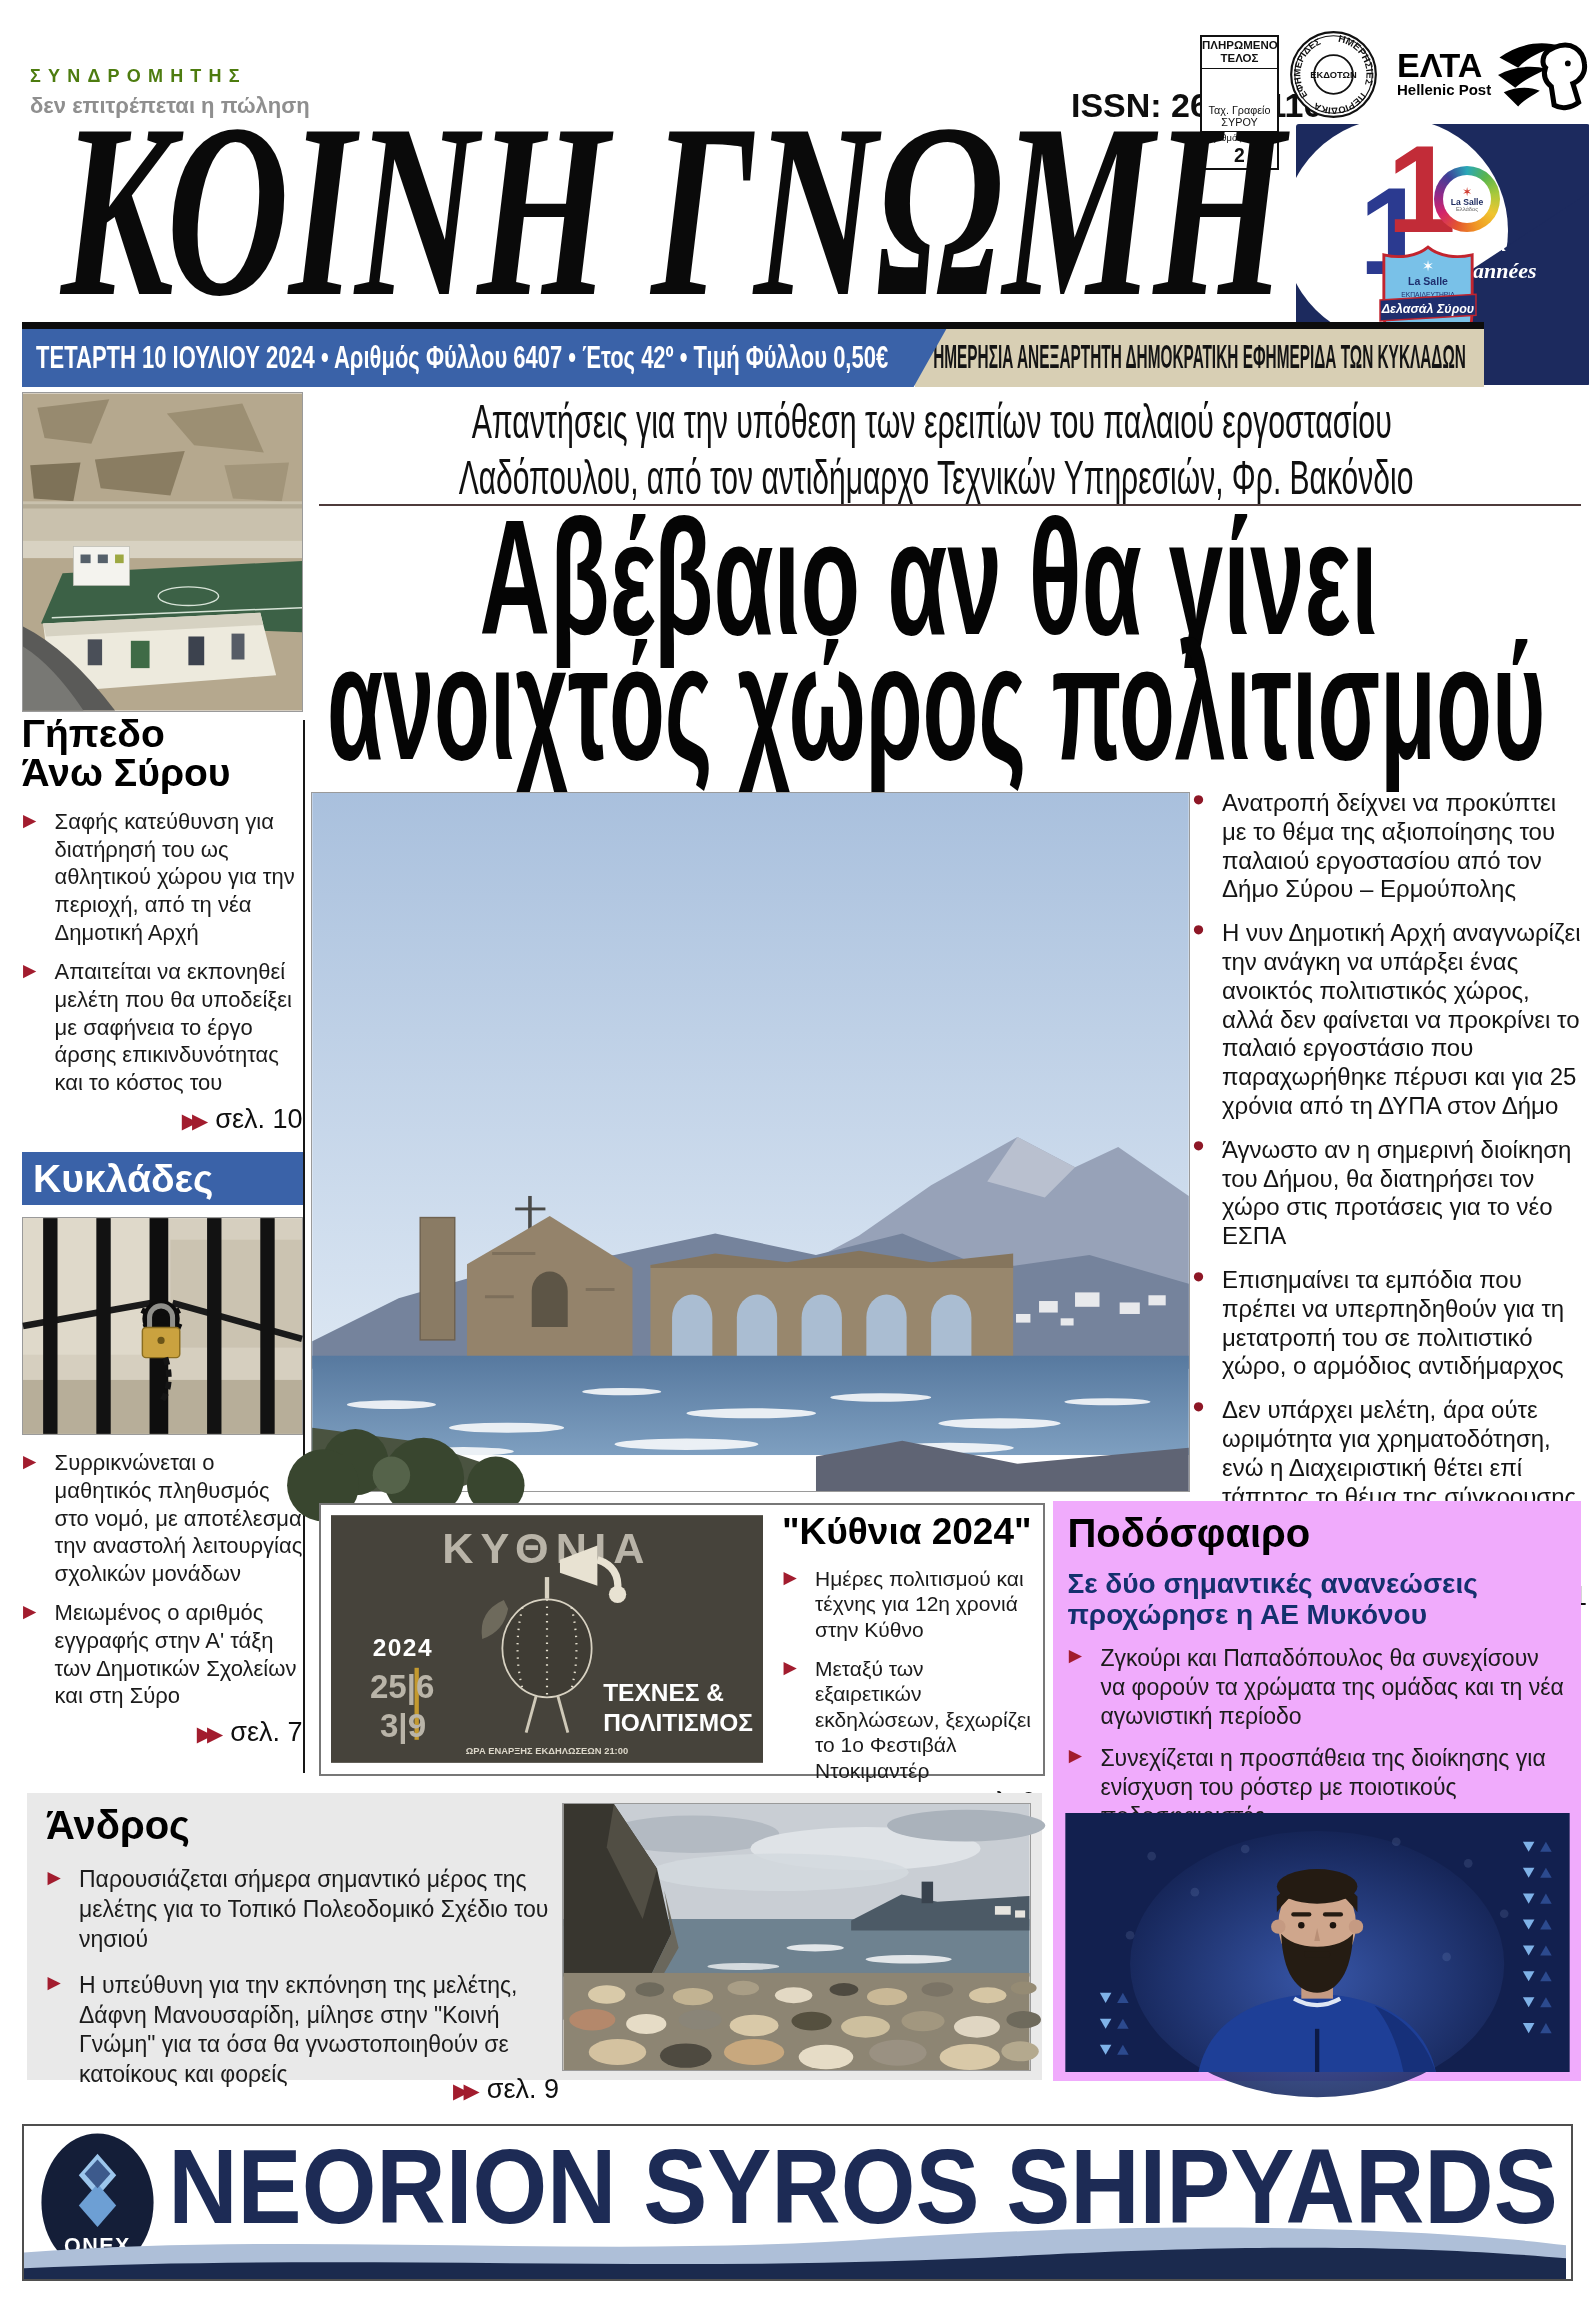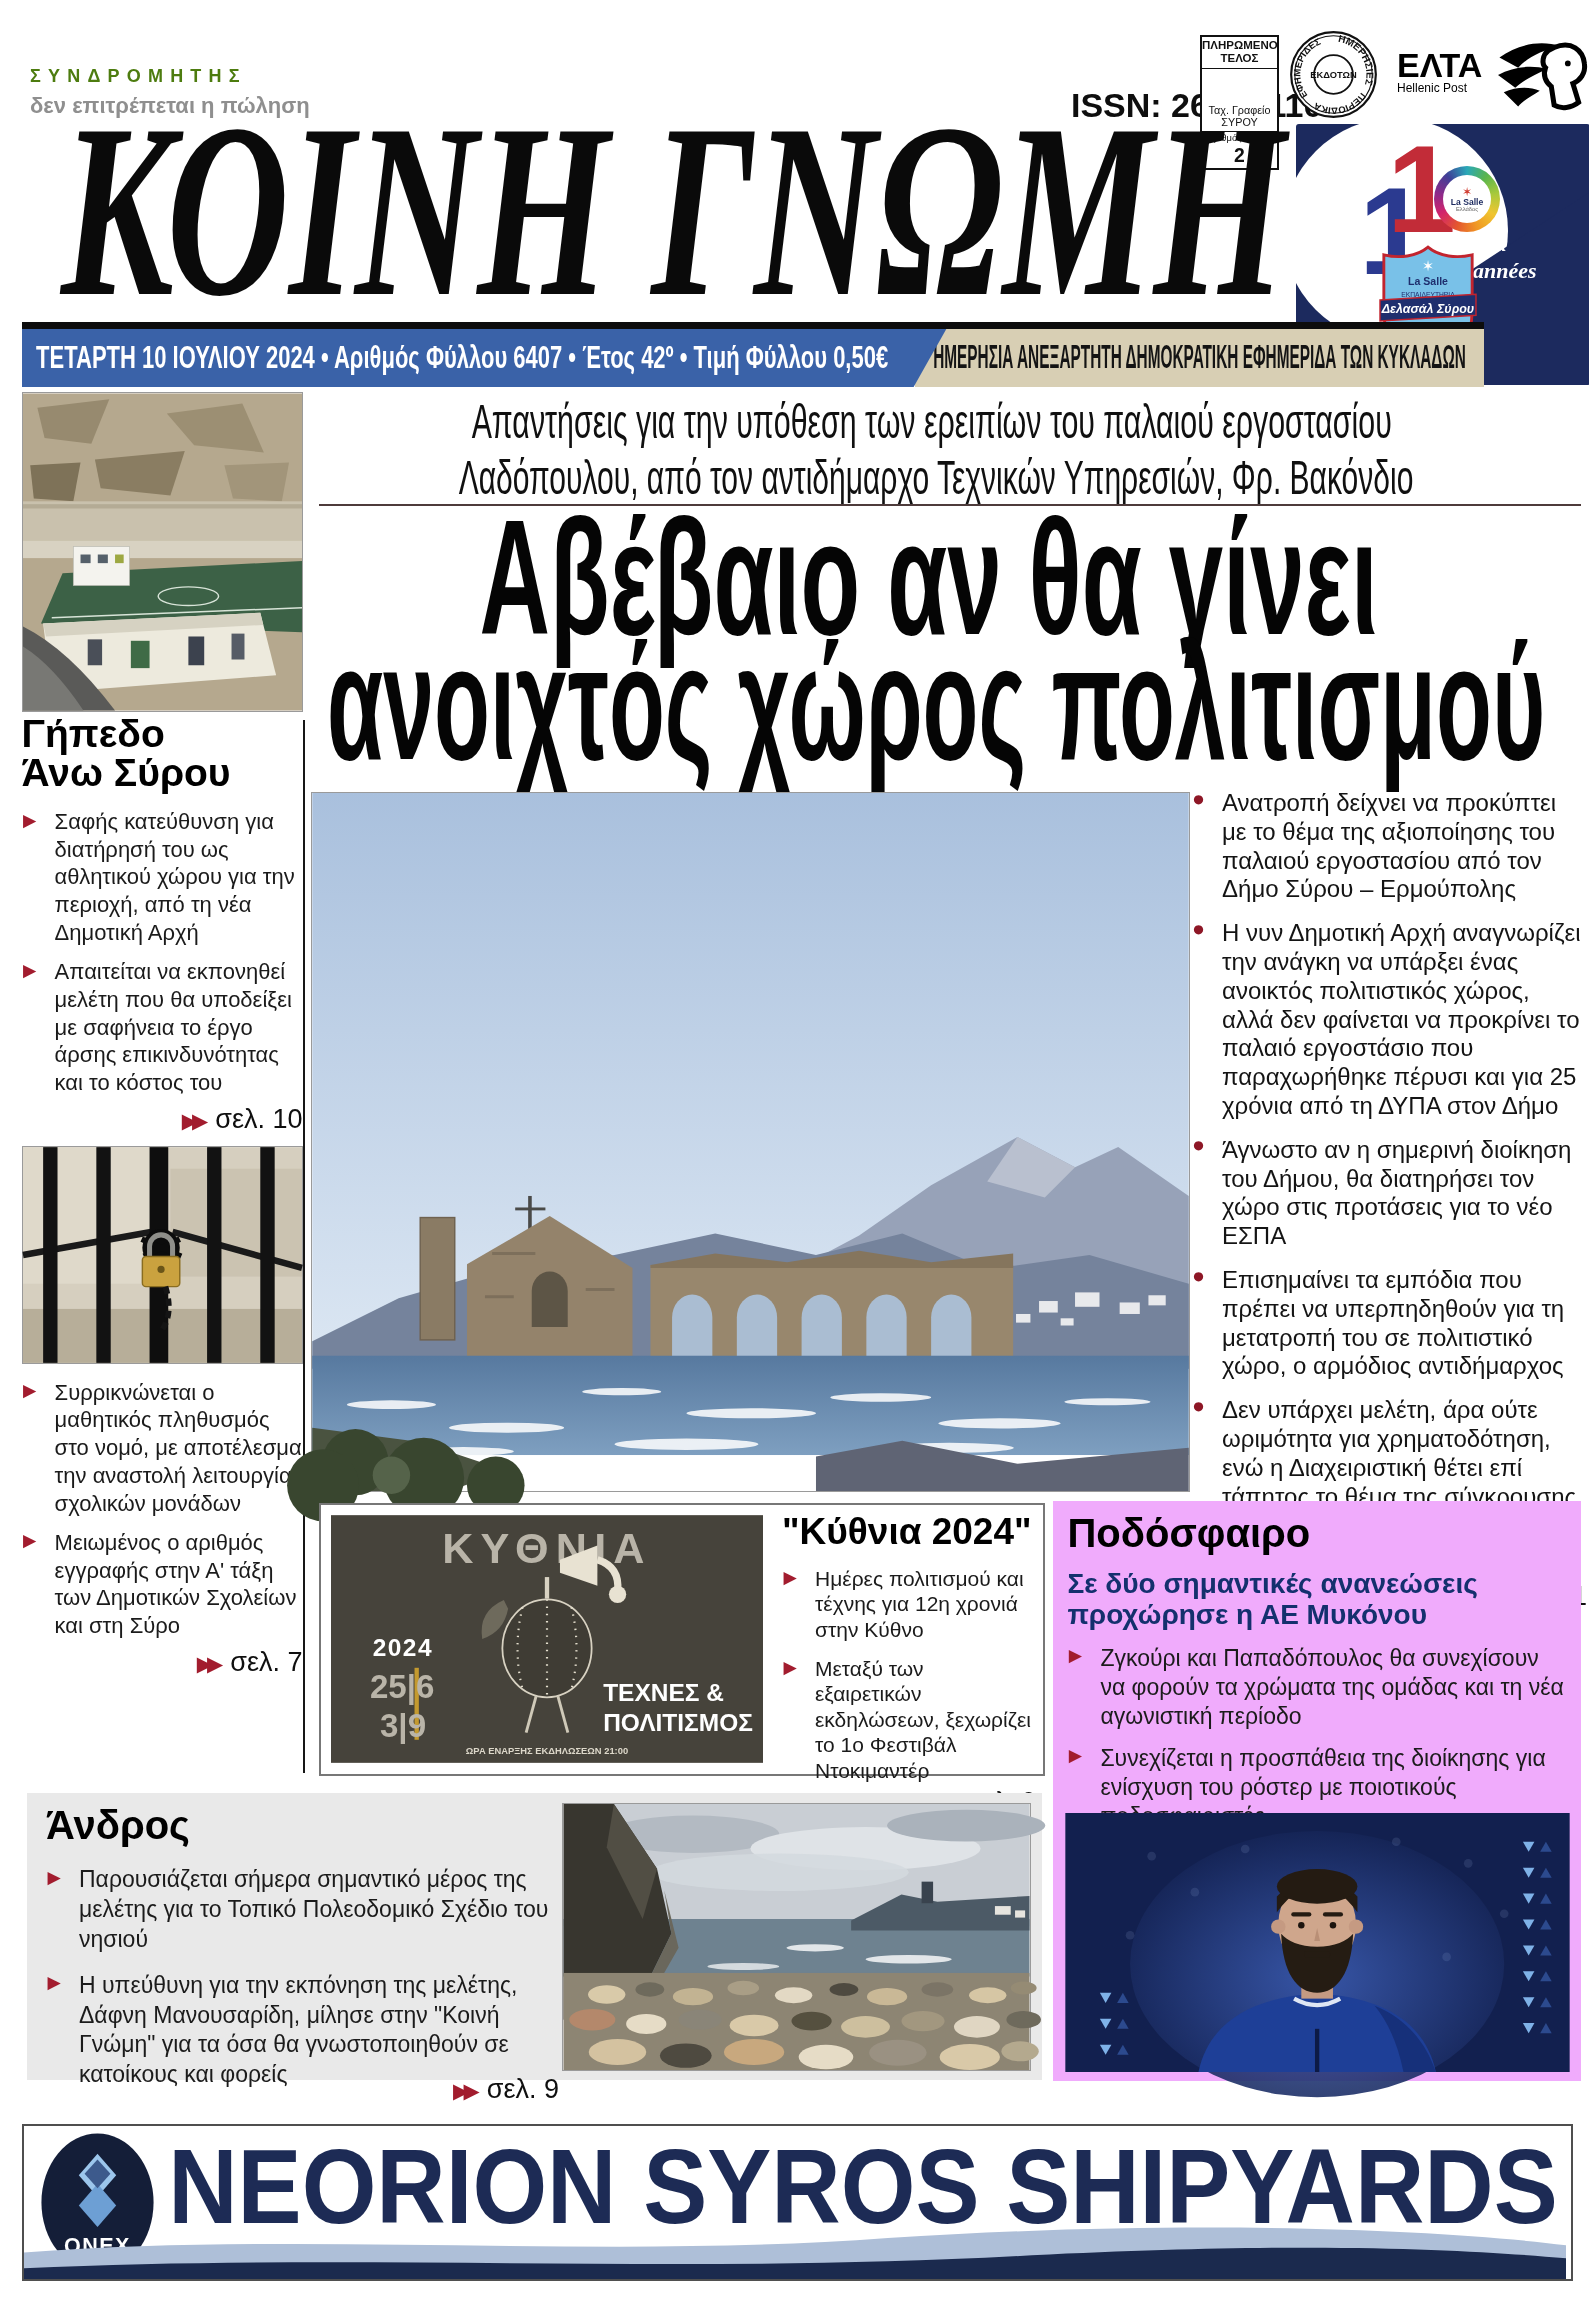--- a/index.html
+++ b/index.html
@@ -15,21 +15,21 @@
   .sub1{font-weight:bold;font-size:18px;letter-spacing:7.2px;color:#4d7c0f;}
   .sub2{font-weight:bold;font-size:22px;color:#8f8f8f;margin-top:5.8px;}
   .issn{font-weight:bold;font-size:34px;color:#0e0e0e;}
 
   
   .paidfee{width:75px;border:2.2px double #111;background:#fff;text-align:center;font-size:10.8px;line-height:1.15;}
   .paidfee .b{font-weight:bold;font-size:11.5px;}
   .paidfee .num{font-weight:bold;font-size:19.4px;line-height:1;padding:1.4px 0 2.9px;}
 
   .elta-name{font-weight:bold;font-size:34px;line-height:.95;color:#000;}
-  .elta-sub{font-weight:normal;font-size:12px;color:#000;}
+  .elta-sub{font-weight:bold;font-size:15px;color:#000;}
 
   
   .logobox{width:294px;height:261px;background:#1c2a5e;border-radius:2.9px;overflow:hidden;}
   .logobox .circle{position:absolute;left:-13px;top:-5.8px;width:225px;height:225px;border-radius:50%;background:#fff;}
   .logobox .wedge{position:absolute;inset:0;background:#1c2a5e;clip-path:polygon(0 100%,100% 26%,100% 100%);}
   .digit{position:absolute;font-size:124px;font-weight:bold;line-height:1;}
   .d-red{color:#c22c38;left:91px;top:2.9px;}
   .d-blue{color:#2b3a90;left:63px;top:45px;}
   .ring{position:absolute;left:138px;top:42px;width:66px;height:66px;border-radius:50%;
         background:conic-gradient(#2aa8b8,#59b54c,#a9c93b,#f0c530,#f09824,#e4572e,#d3246b,#8e2a8a,#3f3f97,#2aa8b8);}
@@ -244,20 +244,23 @@
     </div>
     <div class="tri-item">
       <span class="tri">▶</span>
       <span>Απαιτείται να εκπονηθεί μελέτη που θα υποδείξει με σαφήνεια το έργο άρσης επικινδυνότητας και το κόστος του</span>
     </div>
     <div class="pageref">
       <span class="arr">▶▶</span>
       <span>σελ. 10</span>
     </div>
 
+    <div class="kykbar">
+      <span>Κυκλάδες</span>
+    </div>
 
     <svg class="ph" style="margin-top:11.5px;" width="279" height="216" viewBox="0 0 388 300">
       <rect width="388" height="300" fill="#d6cfbf"></rect>
       <rect x="0" y="0" width="180" height="190" fill="#e3ddcf" opacity="0.7"></rect>
       <rect x="205" y="30" width="183" height="150" fill="#cbc3b1"></rect>
       <rect y="225" width="388" height="75" fill="#b7ae99"></rect>
       <line x1="0" y1="150" x2="178" y2="118" stroke="#1a1a1a" stroke-width="9"></line>
       <line x1="208" y1="118" x2="388" y2="168" stroke="#1a1a1a" stroke-width="9"></line>
       <rect x="28" y="0" width="20" height="300" fill="#121212"></rect>
       <rect x="102" y="0" width="20" height="300" fill="#121212"></rect>

